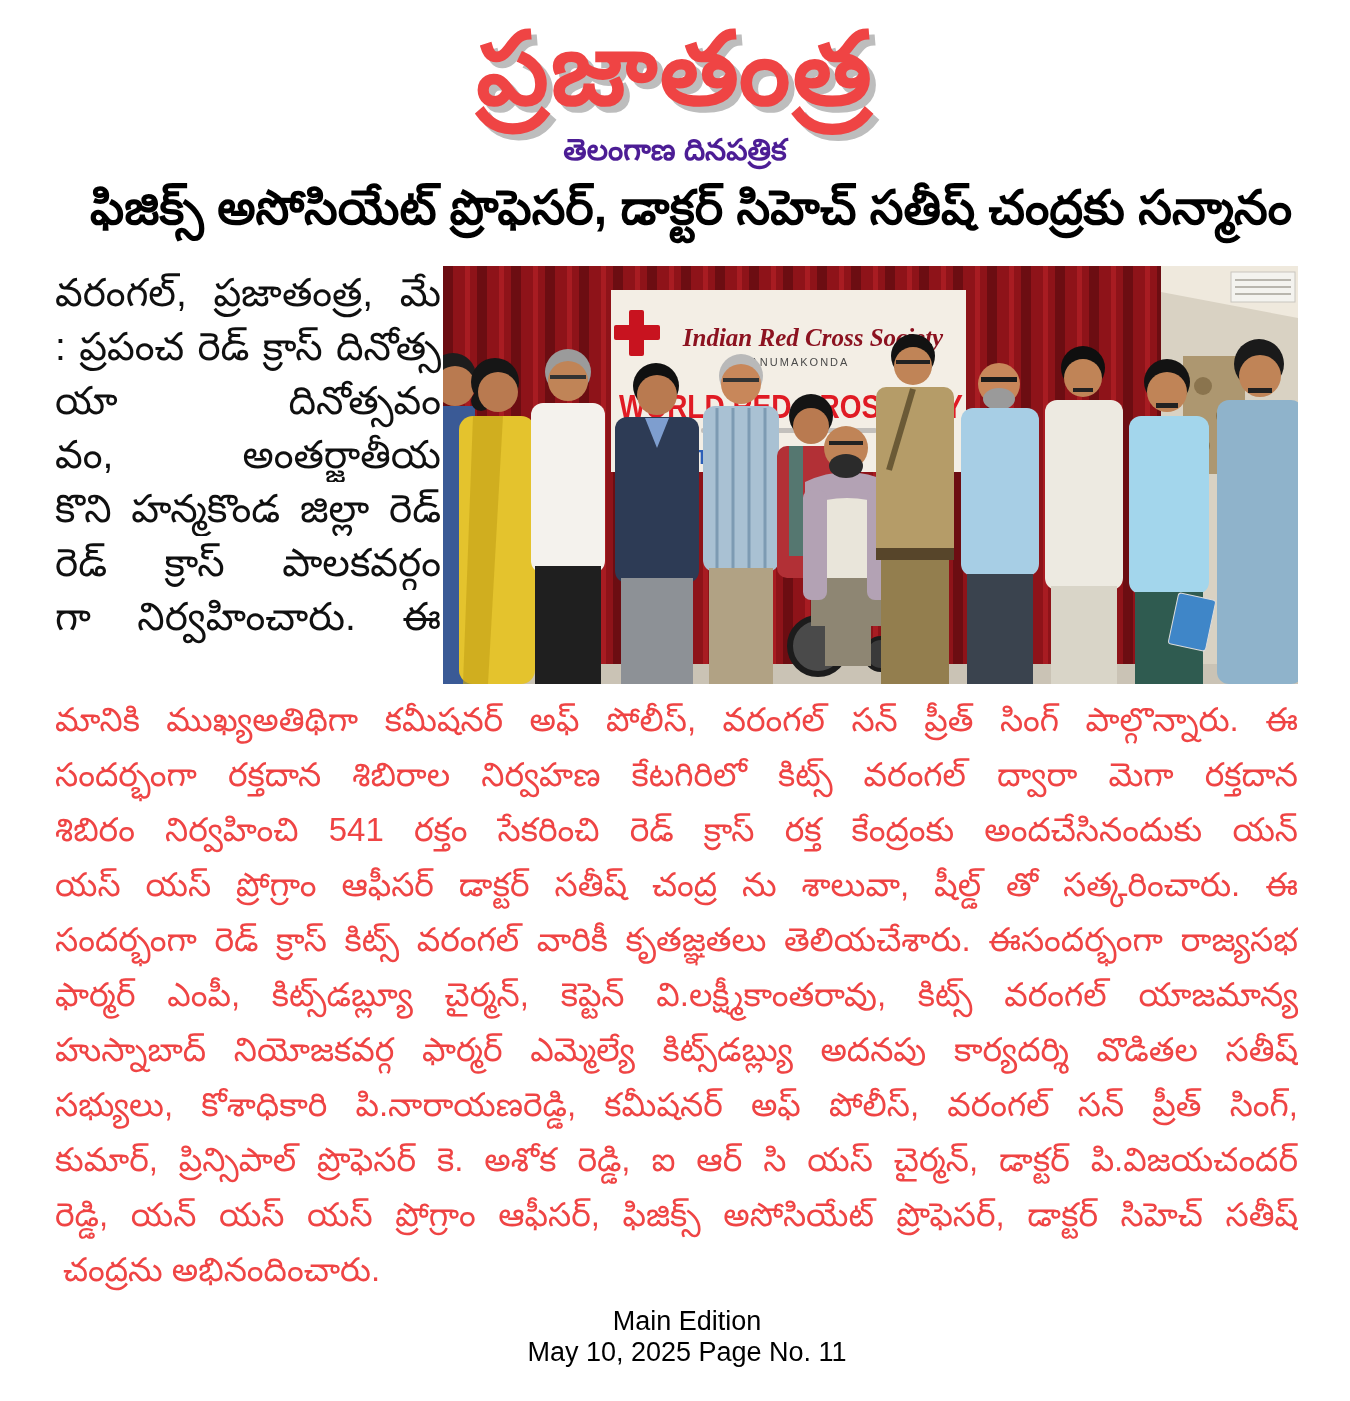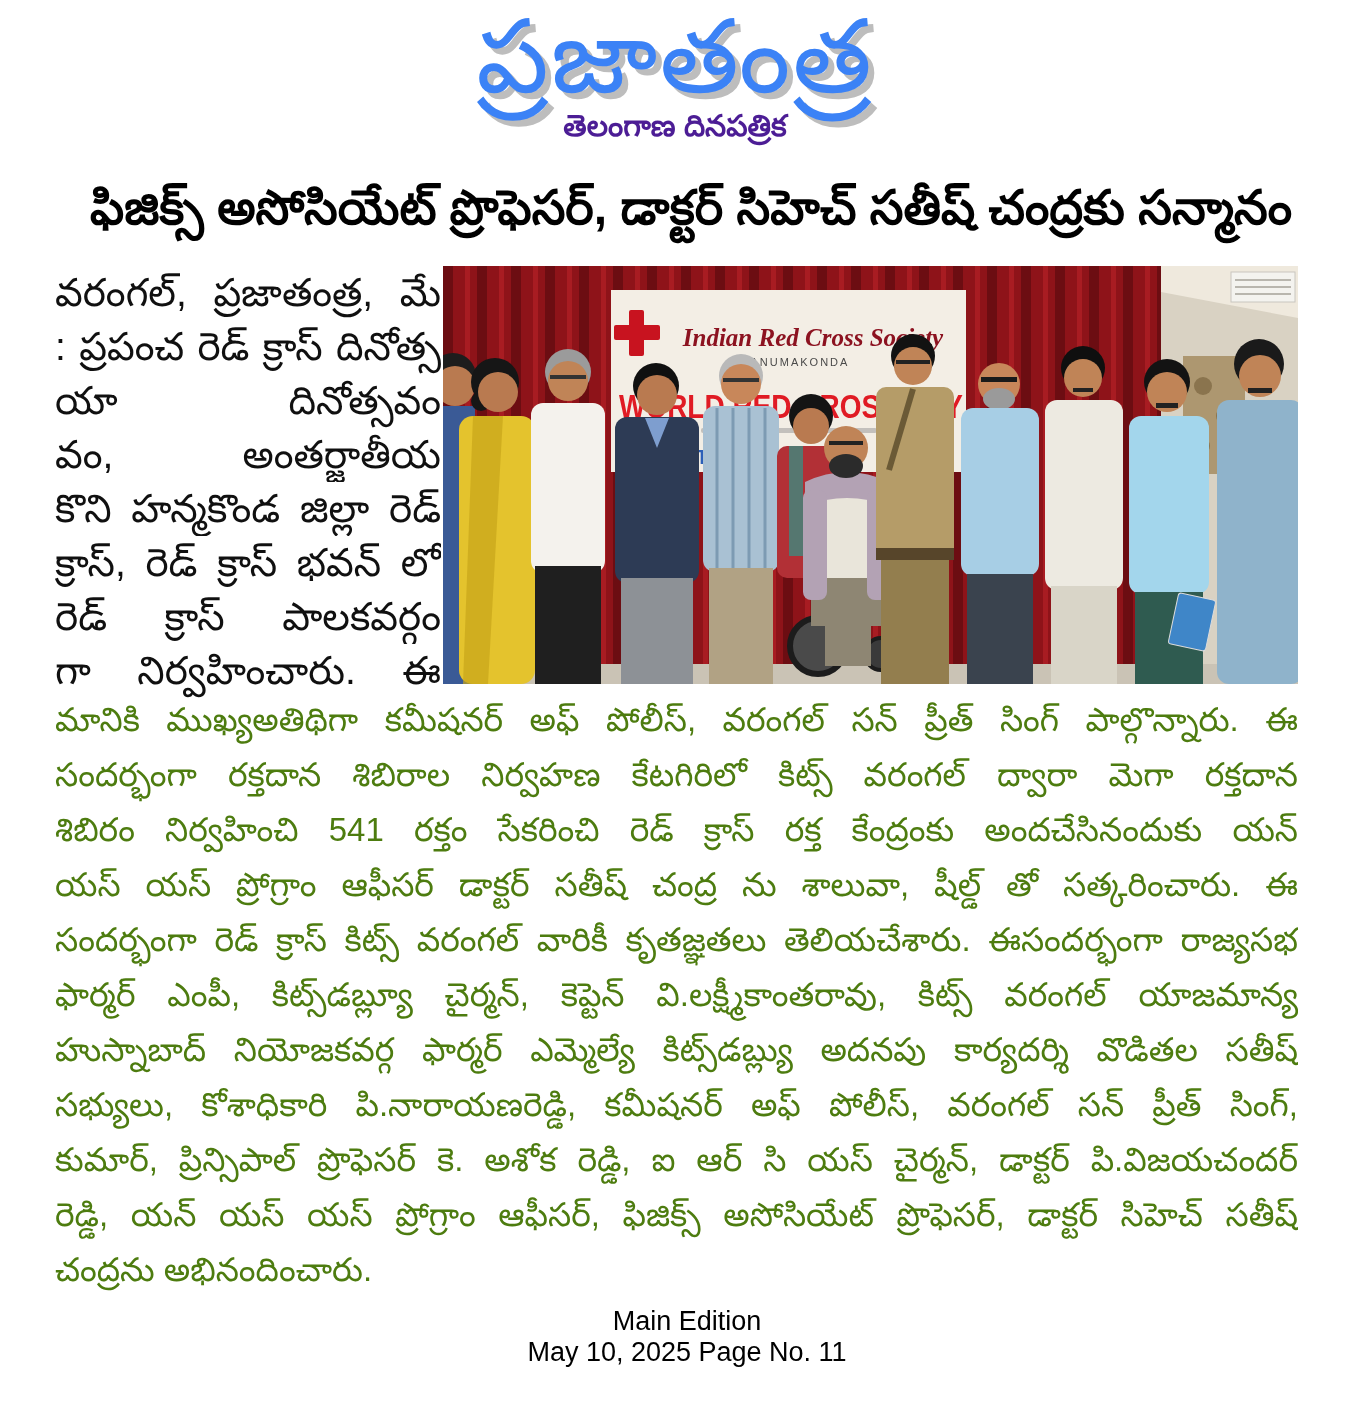--- a/index.html
+++ b/index.html
@@ -4,22 +4,22 @@
 <style>
   html,body { margin:0; padding:0; background:#fff; }
   .page {
     position:relative; width:1350px; height:1401px; background:#ffffff;
     overflow:hidden; font-family:"Liberation Sans", sans-serif;
   }
 
   
   .masthead { position:absolute; top:4px; left:0; width:100%; text-align:center; }
   .masthead-title {
-    display:inline-block; font-size:102px; font-weight:400; color:#3b82f6;
-    text-shadow:6px 6px 0 #bdbdbd; letter-spacing:2px; line-height:1.05; margin:0;
+    display:inline-block; font-size:102px; font-weight:700; color:#ef4444;
+    text-shadow:6px 6px 0 #bdbdbd; letter-spacing:2px; line-height:1.05; margin:12px;
   }
   .masthead-tagline { font-size:30px; font-weight:700; color:#4c1d95; margin-top:-2px; }
 
   
   .headline {
     position:absolute; top:178px; left:58px; width:1234px;
     font-size:48px; font-weight:700; color:#000; text-align:right; line-height:1.25;
   }
 
   
@@ -27,24 +27,24 @@
   .col-left { width:386px; margin-right:2px; }
   .col-line {
     font-size:39px; color:#101010; height:54px; line-height:54px;
     text-align:justify; text-align-last:justify; overflow:hidden;
   }
   .photo-wrap { width:855px; height:418px; background:#8e1319; }
   .photo-wrap svg { display:block; }
 
   .article-full { position:absolute; top:692px; left:55px; width:1243px; }
   .full-line {
-    font-size:33px; color:#4d7c0f; height:55px; line-height:55px;
+    font-size:33px; color:#ef4444; height:55px; line-height:55px;
     text-align:justify; text-align-last:justify; overflow:hidden;
   }
-  .full-line.last { text-align:left; text-align-last:left; }
+  .full-line.last { text-align:left; text-align-last:left;margin-left:8px; }
 
   
   .footer {
     position:absolute; top:1306px; left:0; width:100%;
     text-align:center; font-size:27px; line-height:31px; color:#000;padding-left:12px;
   }
 </style>
 </head>
 <body>
 
@@ -57,21 +57,20 @@
 
   <div class="headline">ఫిజిక్స్ అసోసియేట్ ప్రొఫెసర్, డాక్టర్ సిహెచ్ సతీష్ చంద్రకు సన్మానం</div>
 
   <div class="article-top">
     <div class="col-left">
       <div class="col-line">వరంగల్, ప్రజాతంత్ర, మే 9</div>
       <div class="col-line">: ప్రపంచ రెడ్ క్రాస్ దినోత్స</div>
       <div class="col-line">యా దినోత్సవం పురస్కరించు</div>
       <div class="col-line">వం, అంతర్జాతీయ తలసీమి</div>
       <div class="col-line">కొని హన్మకొండ జిల్లా రెడ్</div>
-      <div class="col-line">క్రాస్, రెడ్ క్రాస్ భవన్ లో</div>
       <div class="col-line">రెడ్ క్రాస్ పాలకవర్గం ఘనం</div>
       <div class="col-line">గా నిర్వహించారు. ఈ కార్యక్ర</div>
     </div>
 
     <div class="photo-wrap">
       <svg width="855" height="418" viewBox="0 0 855 418" xmlns="http://www.w3.org/2000/svg">
         <defs>
           <pattern id="curtain" width="34" height="418" patternUnits="userSpaceOnUse">
             <rect width="34" height="418" fill="#8e1319"></rect>
             <rect x="0" width="10" height="418" fill="#6c0d12"></rect>

